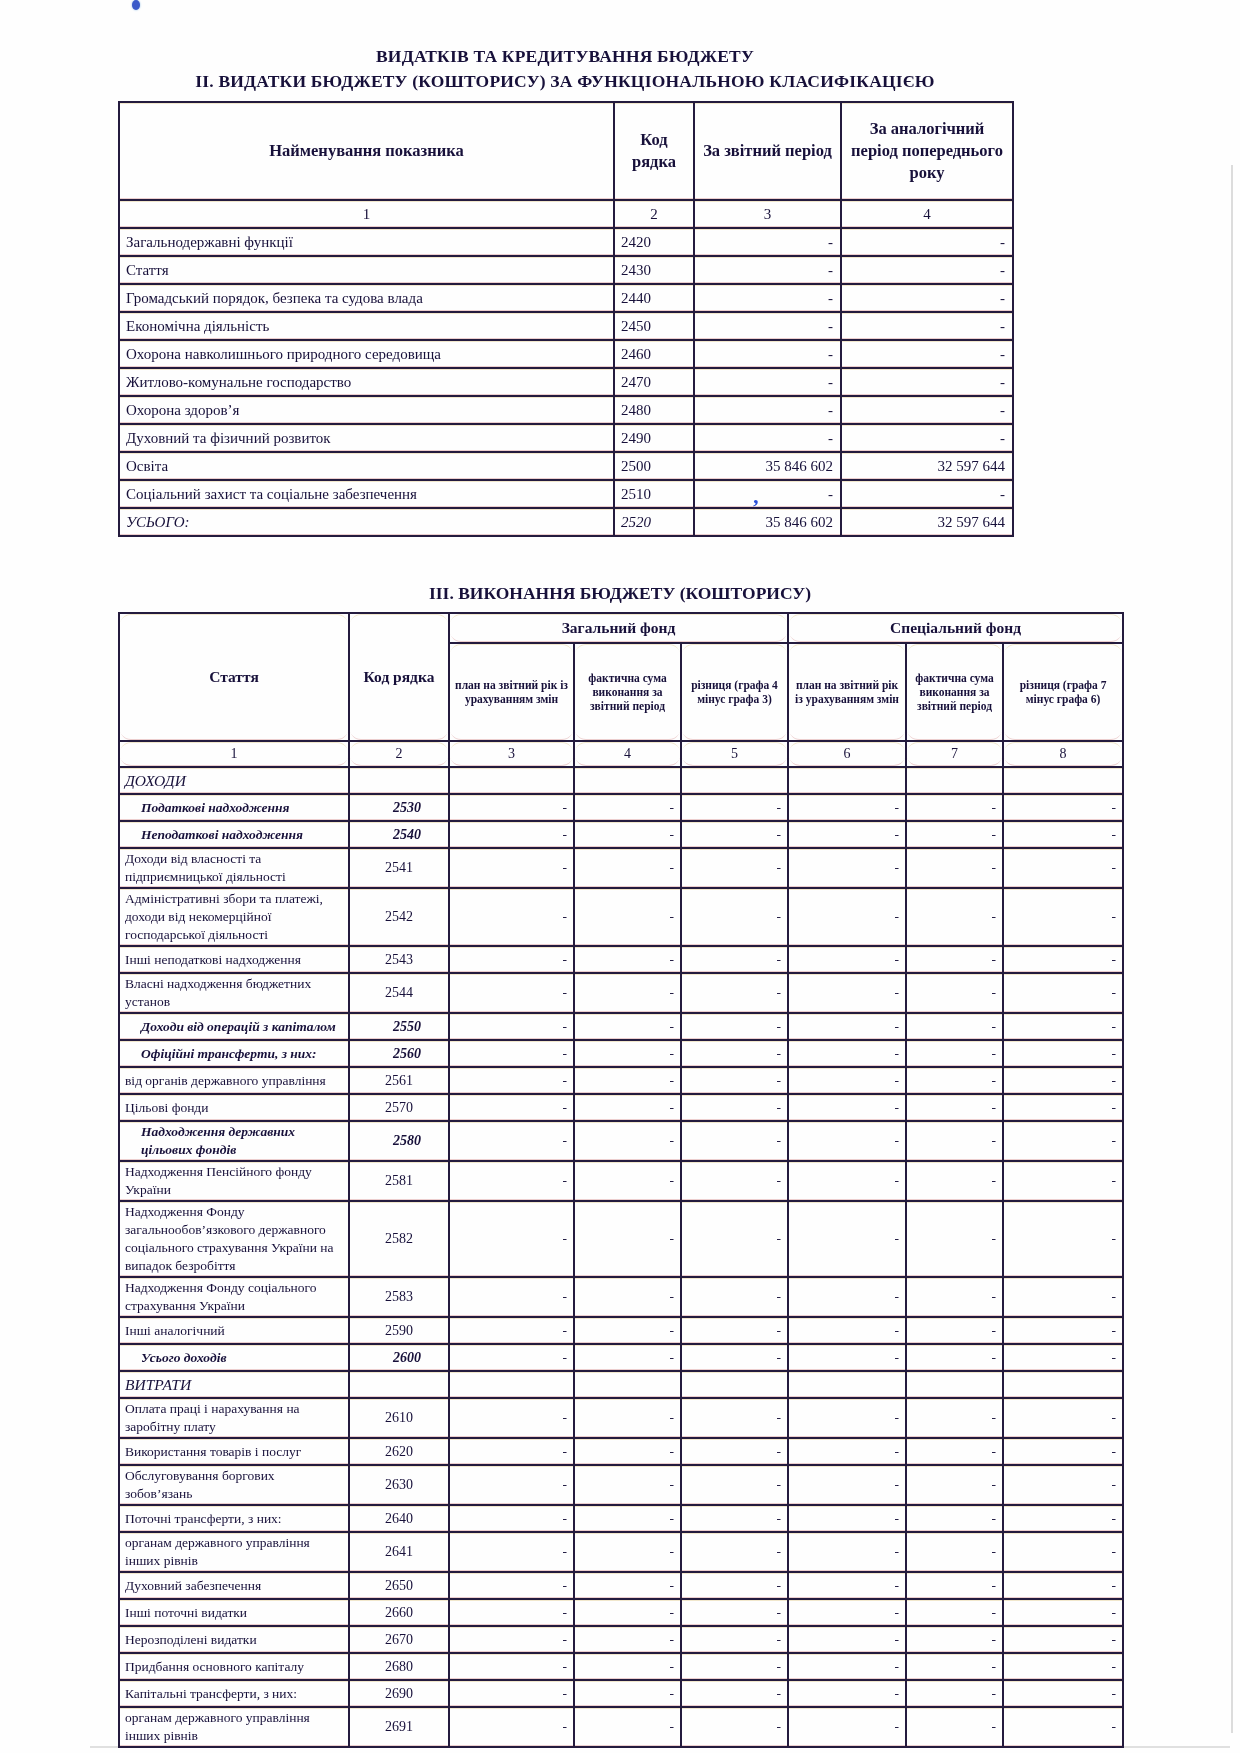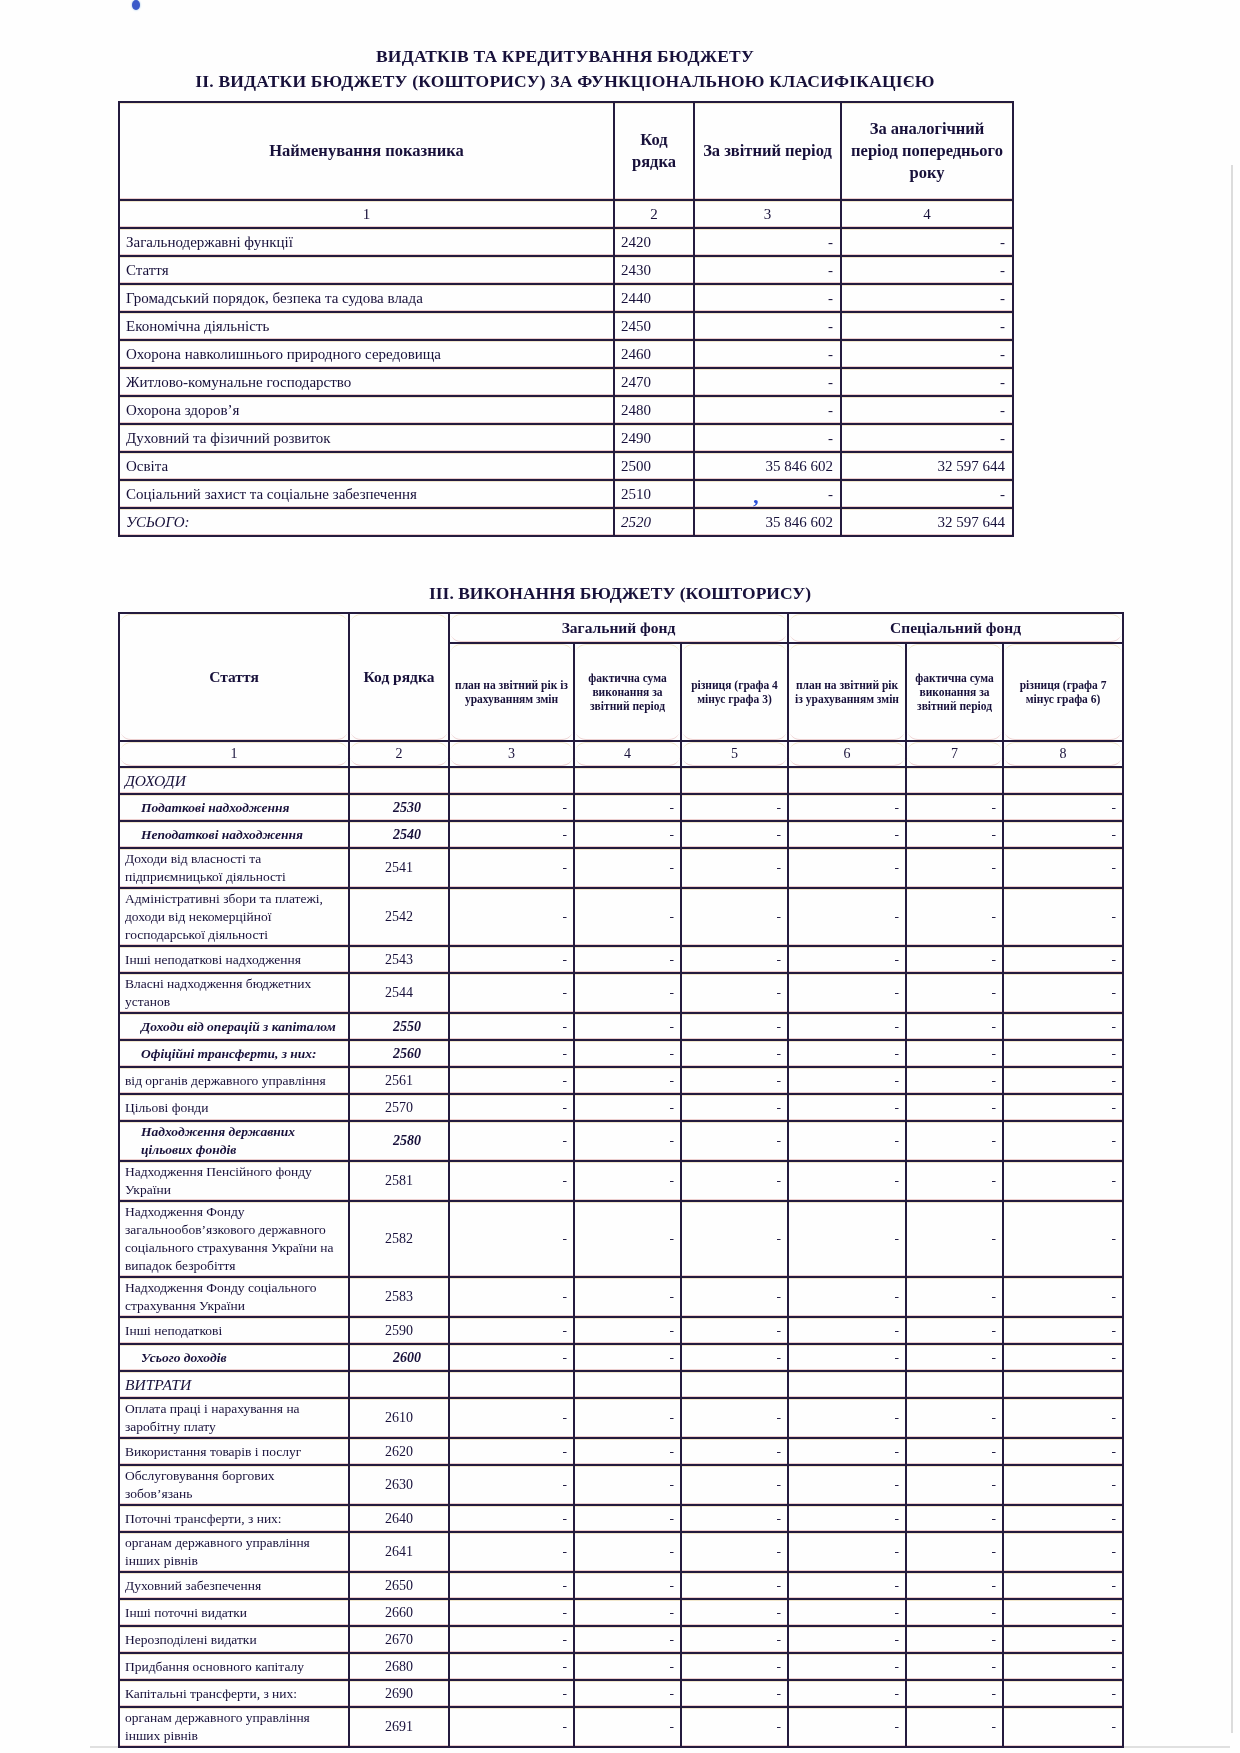--- a/index.html
+++ b/index.html
@@ -346,21 +346,21 @@
           <td class="c-name">Надходження Фонду соціального страхування України</td>
           <td class="c-code">2583</td>
           <td class="c-num">-</td>
           <td class="c-num">-</td>
           <td class="c-num">-</td>
           <td class="c-num">-</td>
           <td class="c-num">-</td>
           <td class="c-num">-</td>
         </tr>
         <tr>
-          <td class="c-name">Інші неподаткові</td>
+          <td class="c-name">Інші аналогічний</td>
           <td class="c-code">2590</td>
           <td class="c-num">-</td>
           <td class="c-num">-</td>
           <td class="c-num">-</td>
           <td class="c-num">-</td>
           <td class="c-num">-</td>
           <td class="c-num">-</td>
         </tr>
         <tr class="b">
           <td class="c-name">Усього доходів</td>

